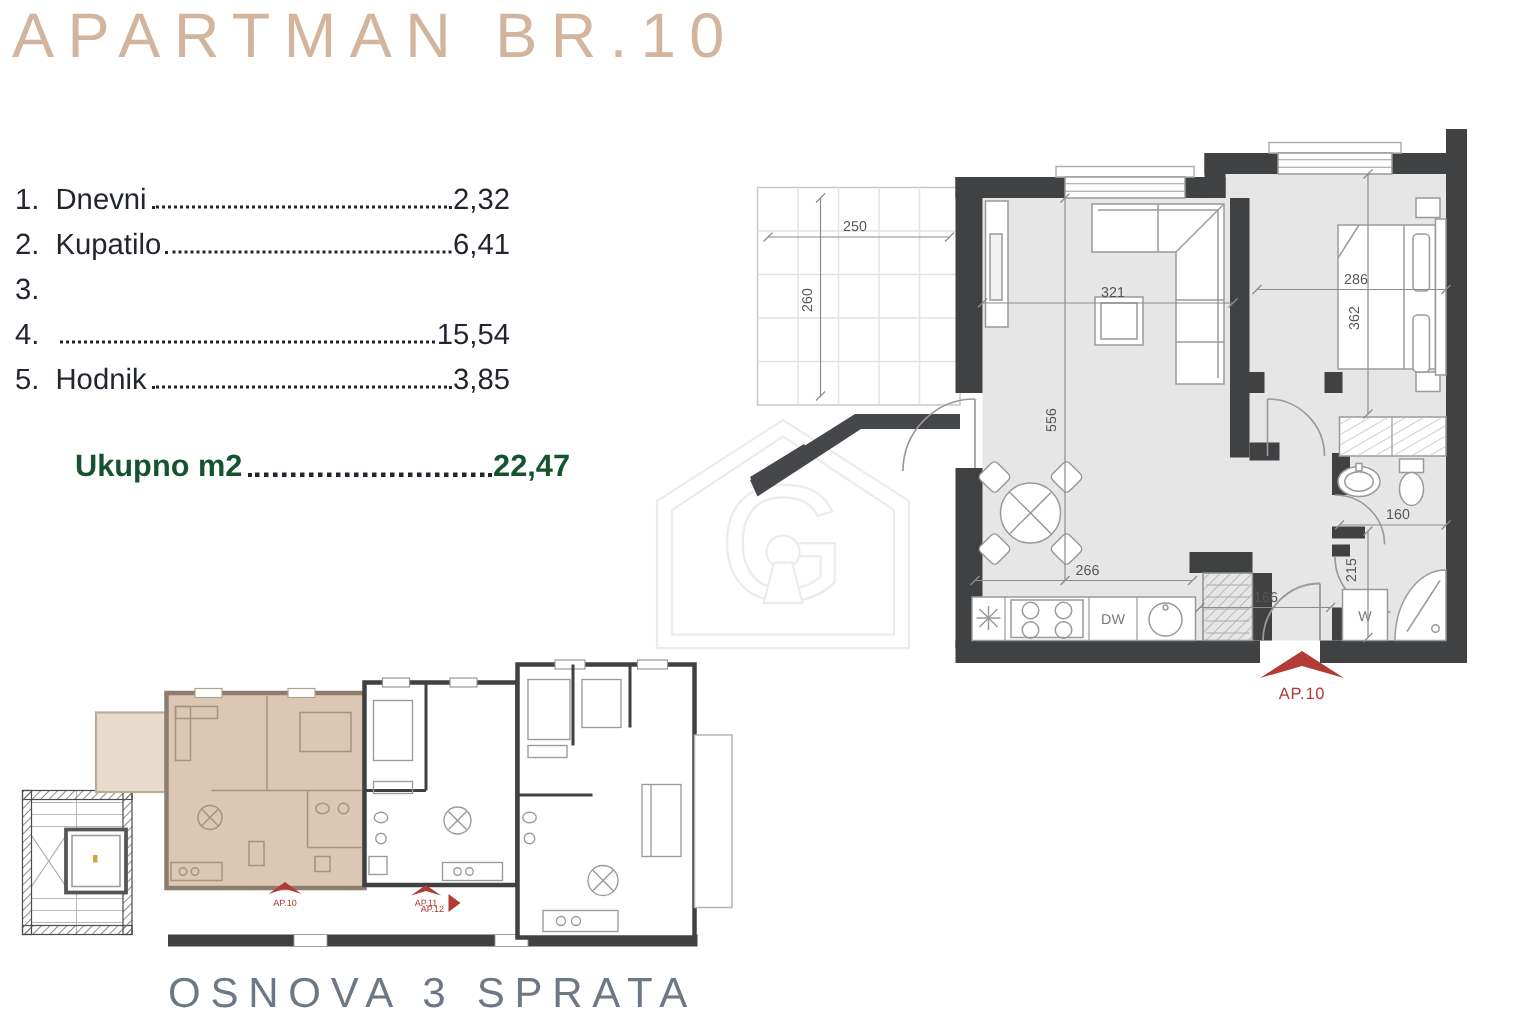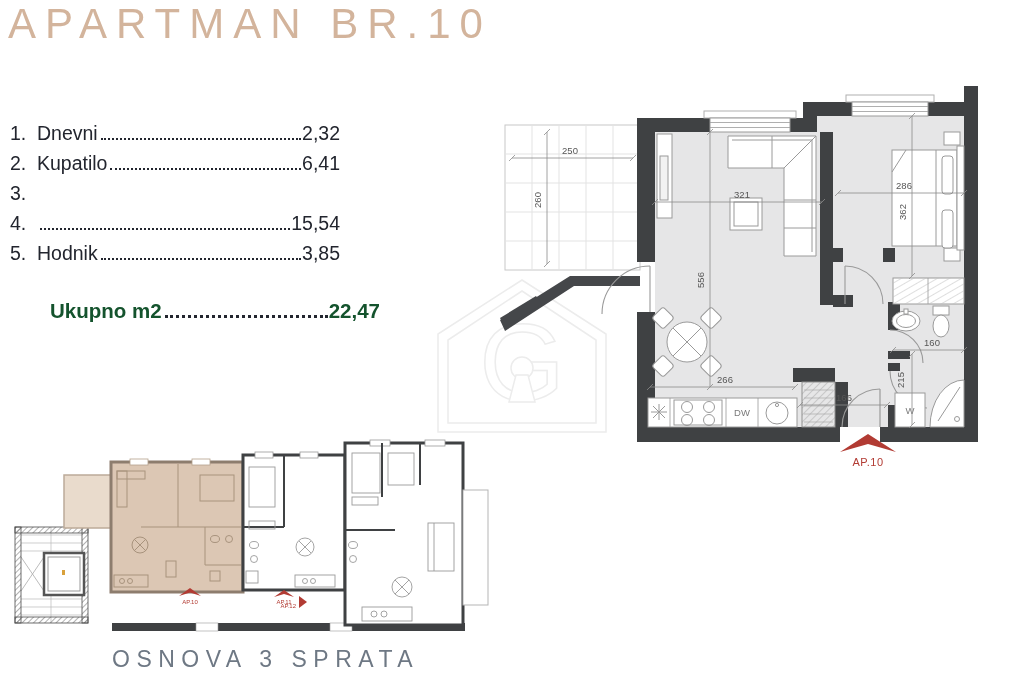--- a/index.html
+++ b/index.html
@@ -9,21 +9,21 @@
          letter-spacing:9px;font-weight:500;color:#d3b49c;white-space:nowrap;}
   .rooms{position:absolute;left:10px;top:118px;width:330px;color:#22252e;font-size:19.5px;}
   .row{display:flex;align-items:baseline;line-height:30px;}
   .num{flex:none;width:27px;}
   .leader{flex:1;border-bottom:2.6px dotted #22252e;margin:0 1px 5px 3px;}
   .val{flex:none;}
   .row.noleader .leader{border-bottom:none;}
   .total{position:absolute;left:10px;top:299px;width:330px;display:flex;align-items:flex-end;
          color:#14532d;font-weight:bold;font-size:20.5px;margin-left:40px;}
   .total .leader{flex:1;border-bottom:3px dotted #22252e;margin:0 1px 5px 3px;}
-  .footer{position:absolute;left:112px;top:646px;font-size:23px;letter-spacing:6.5px;
+  .footer{position:absolute;left:112px;top:646px;font-size:28px;letter-spacing:6.5px;
           color:#6e7884;white-space:nowrap;}
   svg{position:absolute;}
   svg text{font-family:"Liberation Sans",sans-serif;}
   .dim{fill:#565656;font-size:9.5px;}
   .lbl{fill:#7a7a7a;font-size:9.5px;}
   .red{fill:#b23b33;}
 </style>
 </head>
 <body>
 

